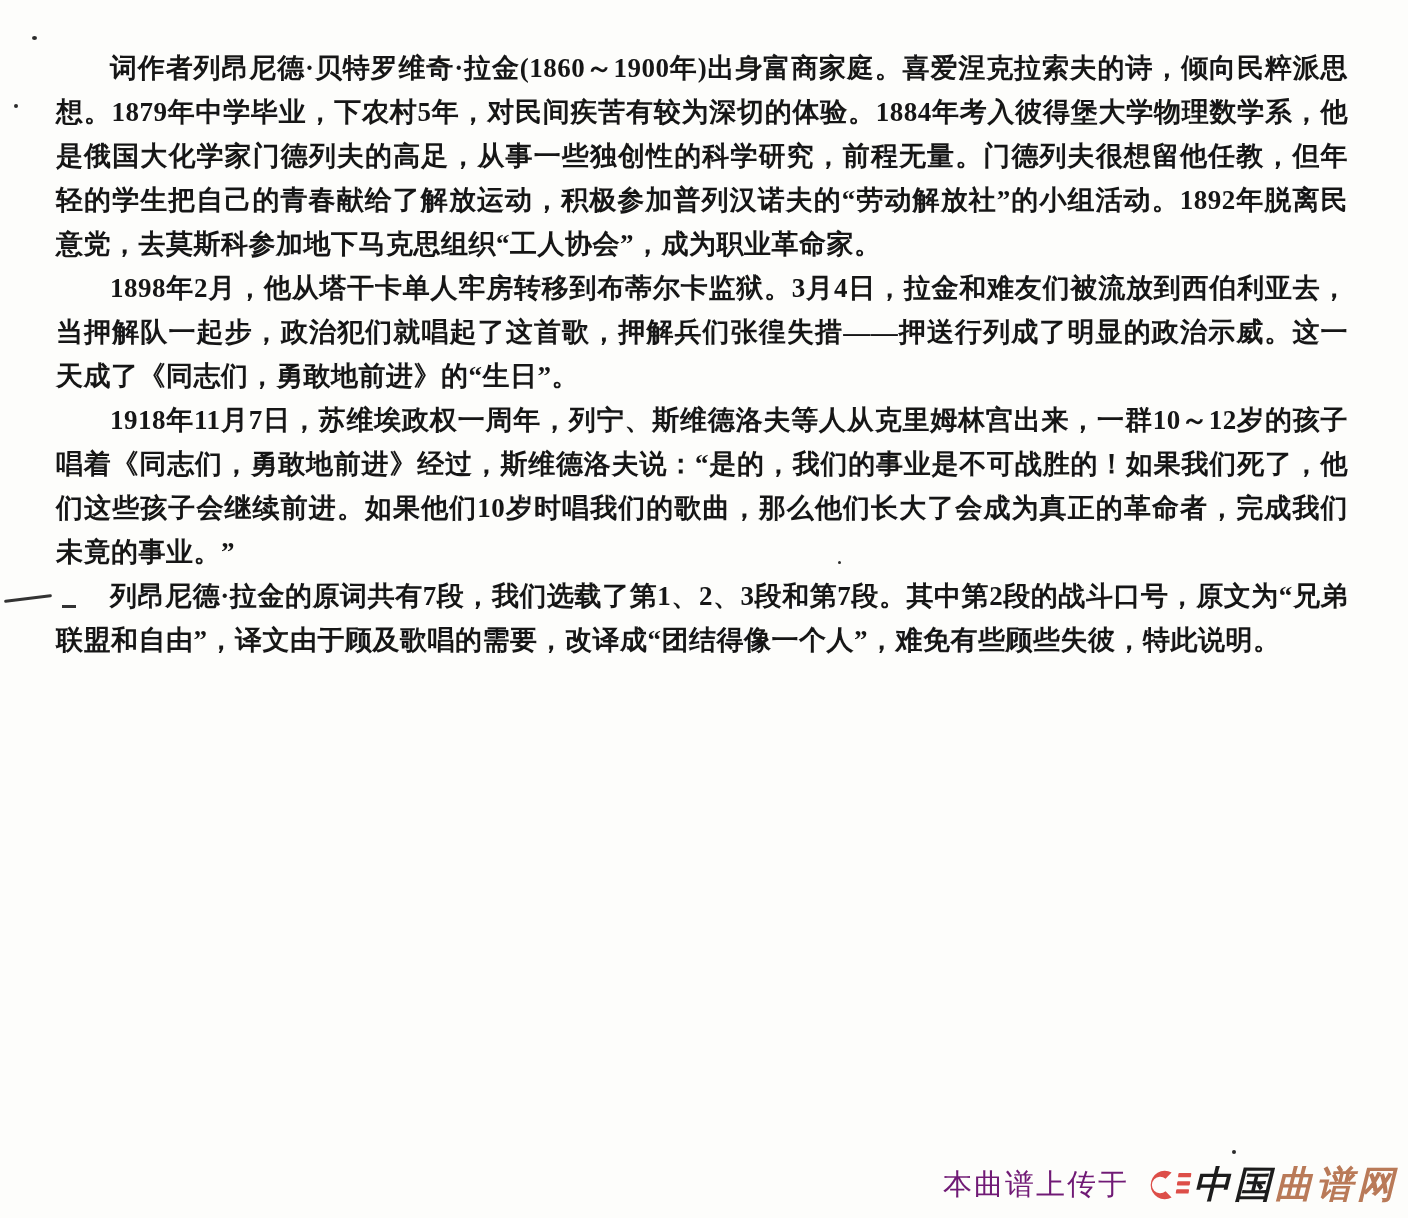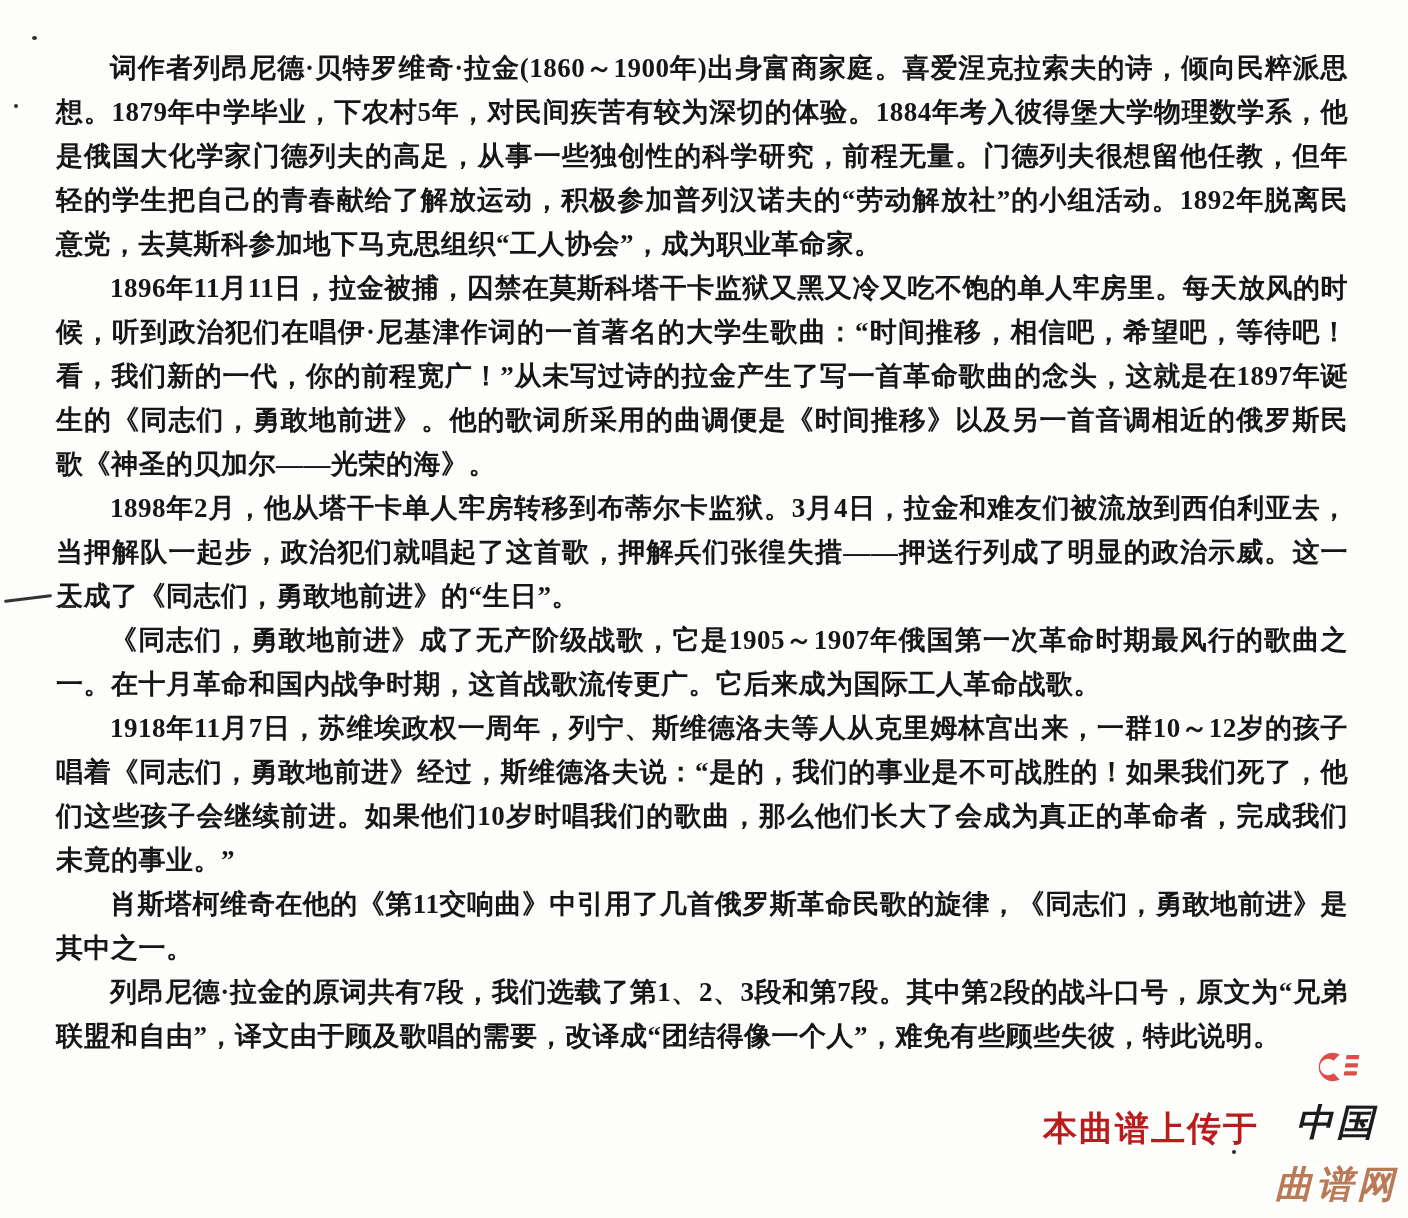--- a/index.html
+++ b/index.html
@@ -27,44 +27,41 @@
   
   .speck{position:absolute;background:#2b2b2b;border-radius:50%;}
   .mark{position:absolute;background:#333;}
   .mark.swoosh{transform:rotate(-7deg);border-radius:2px;}
   
   .footer{
     position:absolute;right:10px;bottom:8px;
     display:flex;align-items:center;gap:16px;
     font-family:"Liberation Sans", sans-serif;
   }
-  .upload-note{font-size:34px;color:#b91c1c;letter-spacing:2px;font-weight:bold;}
-  .logo{display:flex;align-items:center;gap:12px;flex-direction:column;}
+  .upload-note{font-size:29px;color:#701a75;letter-spacing:2px;}
+  .logo{display:flex;align-items:center;gap:0;}
   .logo svg{display:block;}
   .brand-cn{
     font-size:37px;font-weight:bold;font-style:italic;
     color:#1c1c1c;letter-spacing:4px;
   }
   .brand-site{
     font-size:37px;font-weight:bold;font-style:italic;
     color:var(--brand-brown);letter-spacing:4px;
   }
 </style>
 </head>
 <body>
 
 <div class="scan-page">
 
   <div class="text-col">
     <p class="para">词作者列昂尼德·贝特罗维奇·拉金(1860～1900年)出身富商家庭。喜爱涅克拉索夫的诗，倾向民粹派思想。1879年中学毕业，下农村5年，对民间疾苦有较为深切的体验。1884年考入彼得堡大学物理数学系，他是俄国大化学家门德列夫的高足，从事一些独创性的科学研究，前程无量。门德列夫很想留他任教，但年轻的学生把自己的青春献给了解放运动，积极参加普列汉诺夫的“劳动解放社”的小组活动。1892年脱离民意党，去莫斯科参加地下马克思组织“工人协会”，成为职业革命家。</p>
-    <p class="para">1896年11月11日，拉金被捕，囚禁在莫斯科塔干卡监狱又黑又冷又吃不饱的单人牢房里。每天放风的时候，听到政治犯们在唱伊·尼基津作词的一首著名的大学生歌曲：“时间推移，相信吧，希望吧，等待吧！看，我们新的一代，你的前程宽广！”从未写过诗的拉金产生了写一首革命歌曲的念头，这就是在1897年诞生的《同志们，勇敢地前进》。他的歌词所采用的曲调便是《时间推移》以及另一首音调相近的俄罗斯民歌《神圣的贝加尔——光荣的海》。</p>
     <p class="para">1898年2月，他从塔干卡单人牢房转移到布蒂尔卡监狱。3月4日，拉金和难友们被流放到西伯利亚去，当押解队一起步，政治犯们就唱起了这首歌，押解兵们张徨失措——押送行列成了明显的政治示威。这一天成了《同志们，勇敢地前进》的“生日”。</p>
-    <p class="para">《同志们，勇敢地前进》成了无产阶级战歌，它是1905～1907年俄国第一次革命时期最风行的歌曲之一。在十月革命和国内战争时期，这首战歌流传更广。它后来成为国际工人革命战歌。</p>
     <p class="para">1918年11月7日，苏维埃政权一周年，列宁、斯维德洛夫等人从克里姆林宫出来，一群10～12岁的孩子唱着《同志们，勇敢地前进》经过，斯维德洛夫说：“是的，我们的事业是不可战胜的！如果我们死了，他们这些孩子会继续前进。如果他们10岁时唱我们的歌曲，那么他们长大了会成为真正的革命者，完成我们未竟的事业。”</p>
-    <p class="para">肖斯塔柯维奇在他的《第11交响曲》中引用了几首俄罗斯革命民歌的旋律，《同志们，勇敢地前进》是其中之一。</p>
     <p class="para">列昂尼德·拉金的原词共有7段，我们选载了第1、2、3段和第7段。其中第2段的战斗口号，原文为“兄弟联盟和自由”，译文由于顾及歌唱的需要，改译成“团结得像一个人”，难免有些顾些失彼，特此说明。</p>
   </div>
 
   <div class="speck" style="left:32px;top:36px;width:5px;height:4px;"></div>
   <div class="speck" style="left:14px;top:104px;width:4px;height:4px;"></div>
   <div class="mark swoosh" style="left:4px;top:597px;width:48px;height:3px;"></div>
   <div class="mark" style="left:62px;top:605px;width:14px;height:3px;"></div>
   <div class="speck" style="left:522px;top:497px;width:3px;height:3px;"></div>
   <div class="speck" style="left:838px;top:561px;width:3px;height:3px;"></div>
   <div class="speck" style="left:1232px;top:1150px;width:4px;height:4px;"></div>

